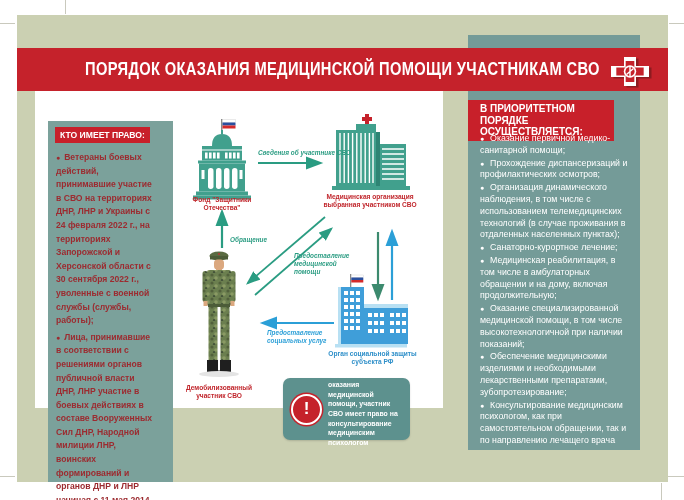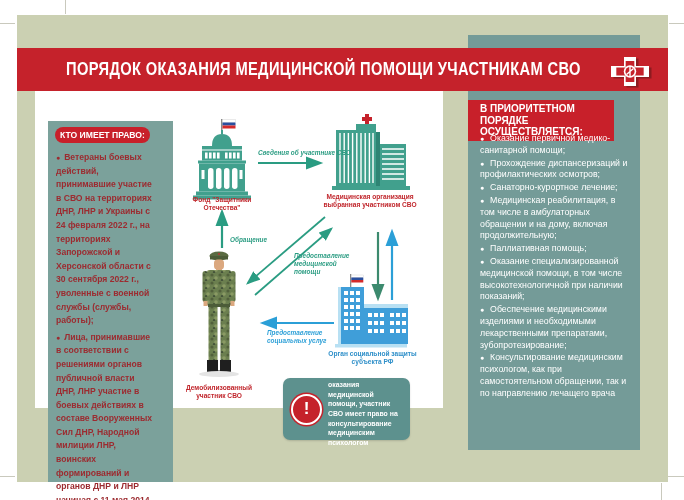--- a/index.html
+++ b/index.html
@@ -5,29 +5,29 @@
   html,body{margin:0;padding:0;background:#fff;}
   #poster{position:relative;width:684px;height:500px;background:#ffffff;overflow:hidden;
           font-family:"Liberation Sans", sans-serif;}
   .abs{position:absolute;}
 
   
   .olive{left:17px;top:15px;width:651px;height:467px;background:#cbd0b2;}
   .teal-col{left:468px;top:35px;width:172px;height:415px;background:#749b98;}
   .white-panel{left:35px;top:91px;width:408px;height:317px;background:#ffffff;}
   .header-band{left:17px;top:48px;width:651px;height:43px;background:#c5222b;
-               display:flex;align-items:center;}
+               display:flex;align-items:center;justify-content:center;}
   .header-title{color:#ffffff;font-weight:bold;font-size:17.5px;white-space:nowrap;
                 letter-spacing:.4px;display:inline-block;transform:scaleX(.84);}
   .header-logo{position:absolute;right:16px;top:4px;}
 
   
   .left-panel{left:48px;top:121px;width:125px;height:361px;background:#7ba19b;}
   .red-box{display:inline-block;background:#c8202a;color:#fff;font-weight:bold;}
-  .left-head{margin:6px 0 4px 7px;font-size:8.6px;padding:3px 5px;white-space:nowrap;border-radius:8px;}
+  .left-head{margin:6px 0 4px 7px;font-size:8.6px;padding:3px 5px;white-space:nowrap;}
   .left-list{list-style:none;margin:4px 19px 0 8px;padding:0;color:#9c2b30;
              font-weight:bold;font-size:8.6px;line-height:13.6px;}
   .left-list li{margin-bottom:3px;}
   .left-list li::before{content:"●\00a0\00a0";font-size:7px;}
 
   
   .right-head{left:468px;top:100px;width:128px;font-size:10px;line-height:11.5px;
               padding:3px 6px 3px 12px;}
   .right-list{left:468px;top:133px;width:150px;list-style:none;margin:0;
               padding:0 10px 0 12px;color:#ffffff;font-weight:normal;
@@ -83,23 +83,23 @@
     <ul class="left-list">
       <li>Ветераны боевых действий, принимавшие участие в СВО на территориях ДНР, ЛНР и Украины с 24 февраля 2022 г., на территориях Запорожской и Херсонской области с 30 сентября 2022 г., уволенные с военной службы (службы, работы);</li>
       <li>Лица, принимавшие в соответствии с решениями органов публичной власти ДНР, ЛНР участие в боевых действиях в составе Вооруженных Сил ДНР, Народной милиции ЛНР, воинских формирований и органов ДНР и ЛНР начиная с 11 мая 2014 г.</li>
     </ul>
   </div>
 
   <div class="abs red-box right-head">В ПРИОРИТЕТНОМ ПОРЯДКЕ ОСУЩЕСТВЛЯЕТСЯ:</div>
   <ul class="abs right-list">
     <li>Оказание первичной медико-санитарной помощи;</li>
     <li>Прохождение диспансеризаций и профилактических осмотров;</li>
+    <li>Организация динамического наблюдения, в том числе с использованием телемедицинских технологий (в случае проживания в отдаленных населенных пунктах);</li>
     <li>Санаторно-курортное лечение;</li>
     <li>Медицинская реабилитация, в том числе в амбулаторных обращении и на дому, включая продолжительную;</li>
-    <li>Паллиативная помощь;</li>
     <li>Оказание специализированной медицинской помощи, в том числе высокотехнологичной при наличии показаний;</li>
     <li>Обеспечение медицинскими изделиями и необходимыми лекарственными препаратами, зубопротезирование;</li>
     <li>Консультирование медицинским психологом, как при самостоятельном обращении, так и по направлению лечащего врача</li>
   </ul>
 
   <div class="abs" style="left:188px;top:118px;">
     <svg width="68" height="84" viewBox="0 0 68 84">
       <rect x="33" y="1" width="1.5" height="14" fill="#8a8a8a"></rect>
       <rect x="34.5" y="1.5" width="13" height="3" fill="#ffffff" stroke="#bbb" stroke-width="0.3"></rect>
       <rect x="34.5" y="4.5" width="13" height="3" fill="#2a4f9e"></rect>

